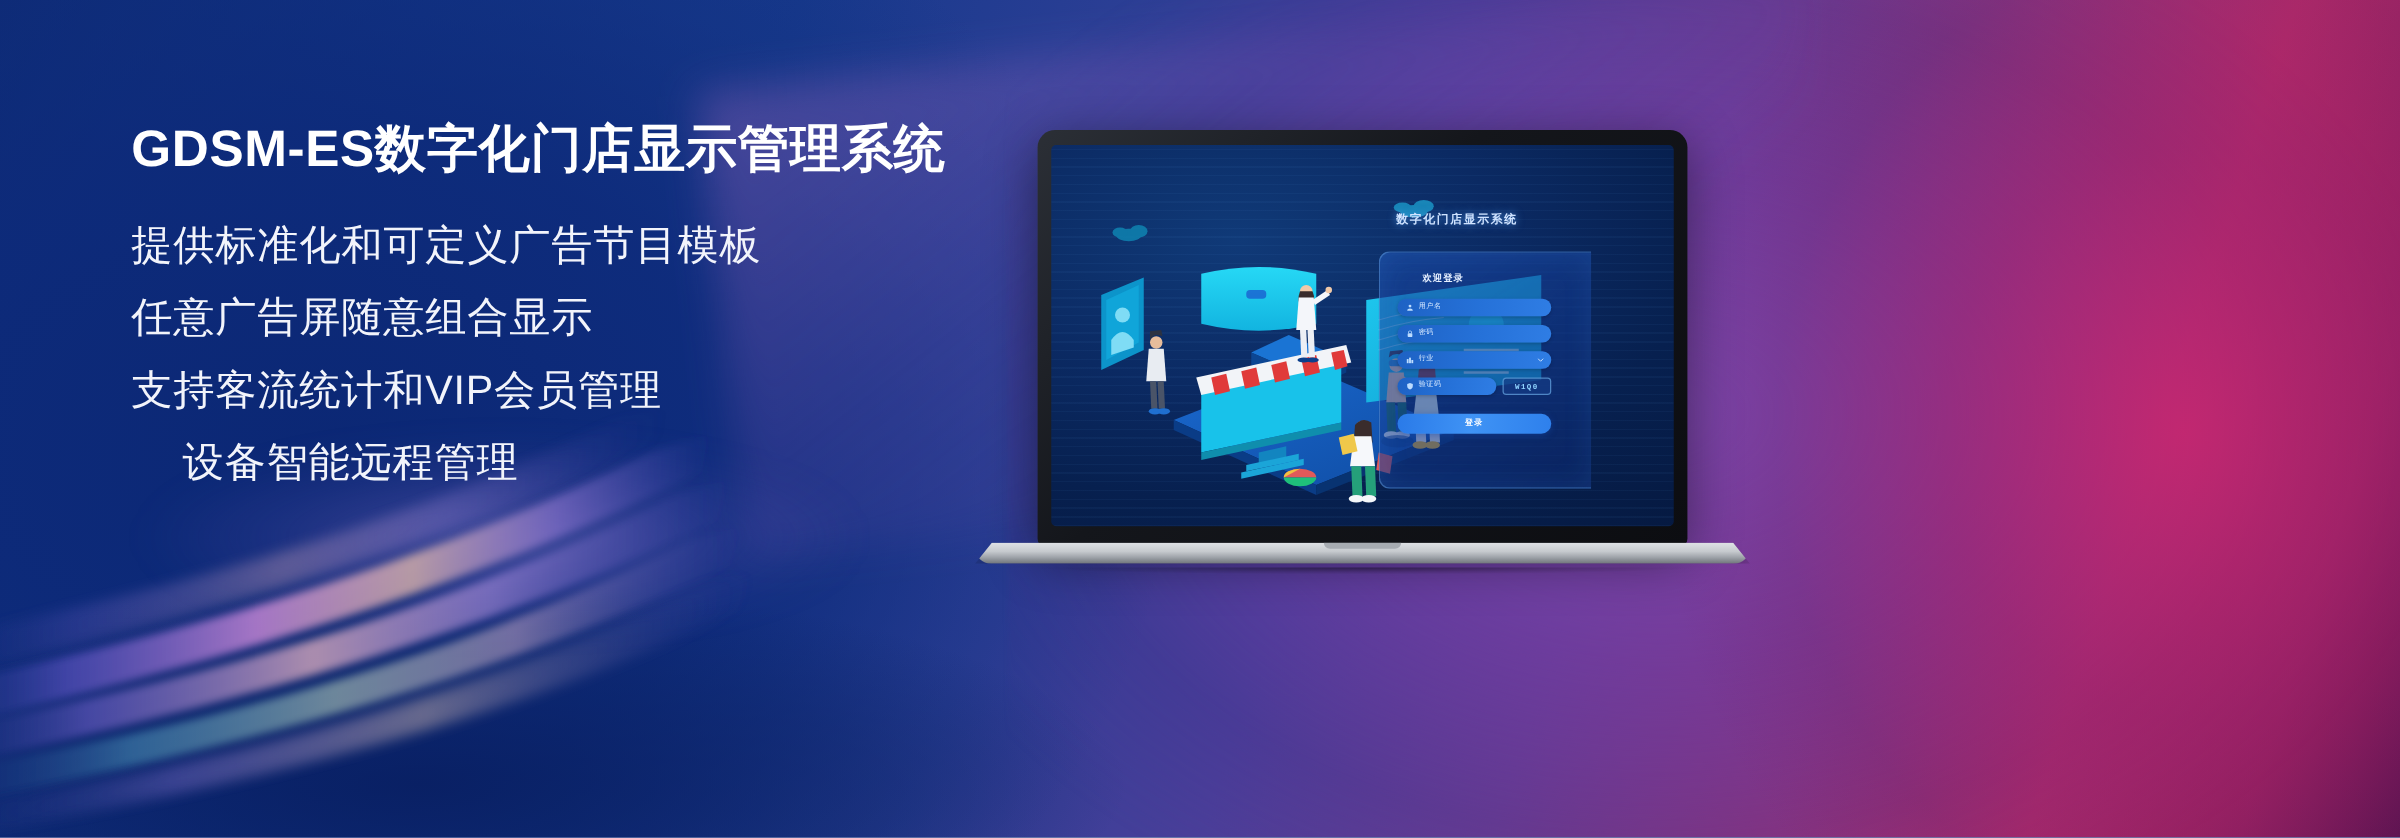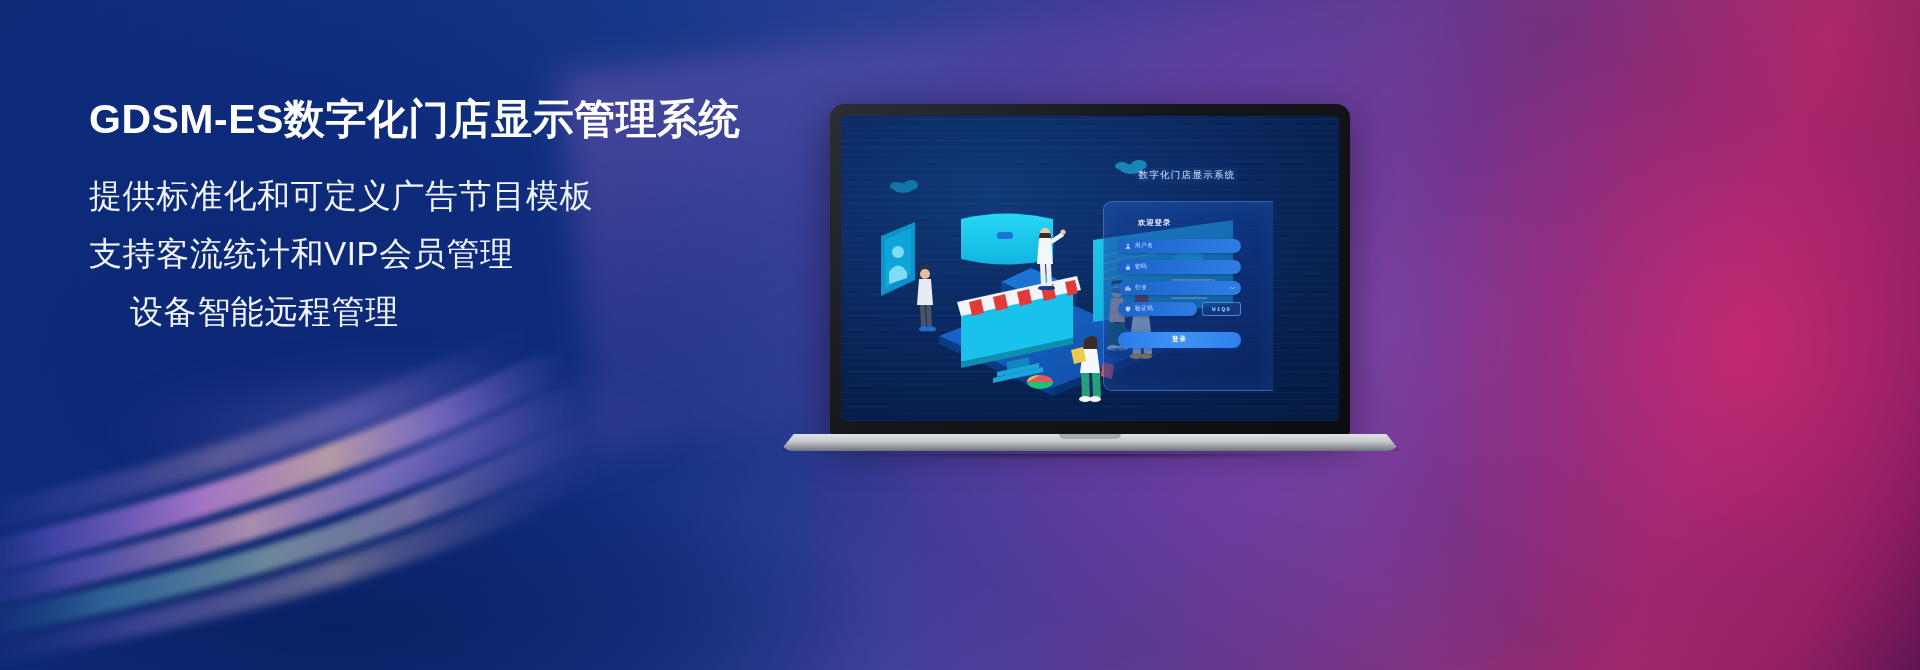--- a/index.html
+++ b/index.html
@@ -79,21 +79,21 @@
     width: 620px; height: 200px;
     background: radial-gradient(ellipse 60% 50% at 55% 50%,
       rgba(170,140,230,0.34) 0%, rgba(140,110,210,0.14) 45%,
       rgba(100,90,190,0) 78%);
     filter: blur(14px);
     pointer-events: none;
   }
   
   .copy {
     position: absolute;
-    left: 89px; top: 96px;
+    left: 105px; top: 96px;
     width: 720px;
     z-index: 8;
   }
   .headline {
     font-size: 41px;
     font-weight: bold;
     color: #ffffff;
     letter-spacing: 0.5px;
     line-height: 1.15;
     white-space: nowrap;
@@ -168,23 +168,22 @@
 
   
   .illus { position: absolute; inset: 0; }
   .illus svg { width: 100%; height: 100%; display: block; }
 
   
   .app-title {
     position: absolute;
     left: 276px; top: 53px;
     width: 140px;
-    text-align: center;
     font-size: 9.5px;
-    font-weight: normal;
+    font-weight: bold;
     color: #cfe3ff;
     letter-spacing: 1.3px;
     text-shadow: 0 0 7px rgba(90,170,255,0.75);
   }
   .login-card {
     position: absolute;
     left: 262px; top: 85px;
     width: 170px; height: 190px;
     border-radius: 9px 0 0 9px;
     border: 1px solid rgba(120,190,255,0.40);
@@ -330,20 +329,21 @@
         <path d="M-20,398 C190,368 404,316 604,216 L646,206 L632,238 C428,336 210,382 18,418 Z" fill="url(#rb4)"></path>
         <path d="M-20,262 C150,228 336,182 530,88 L576,72 L568,102 C376,196 180,246 26,286 Z" fill="url(#rb2)" opacity=".55"></path>
       </g>
     </svg>
   </div>
 
   <div class="copy">
     <div class="headline">GDSM-ES数字化门店显示管理系统</div>
     <div class="bullets">
       <div class="bullet">提供标准化和可定义广告节目模板</div>
+      <div class="bullet">任意广告屏随意组合显示</div>
       <div class="bullet">支持客流统计和VIP会员管理</div>
       <div class="bullet">设备智能远程管理</div>
     </div>
   </div>
 
   <div class="laptop">
     <div class="lid">
       <div class="screen">
         <div class="screen-grid"></div>
 

